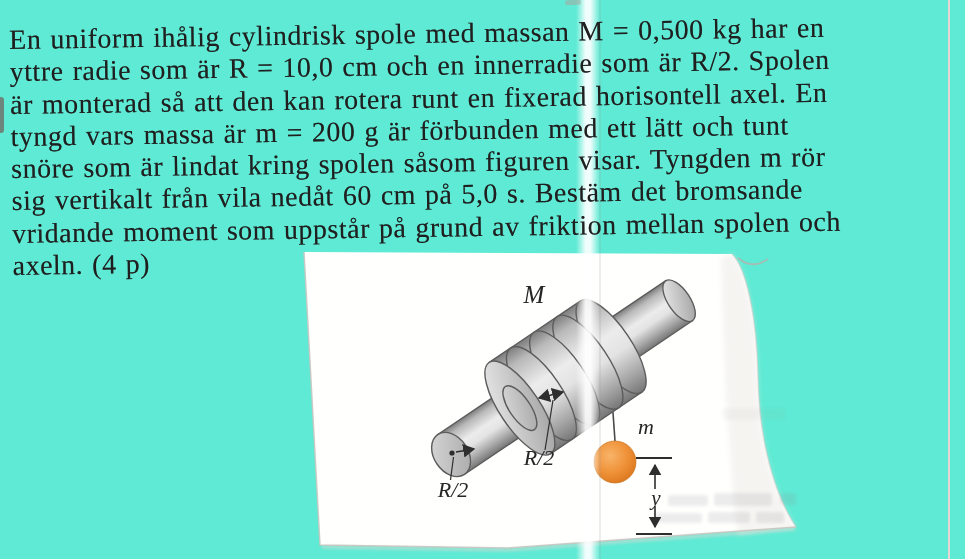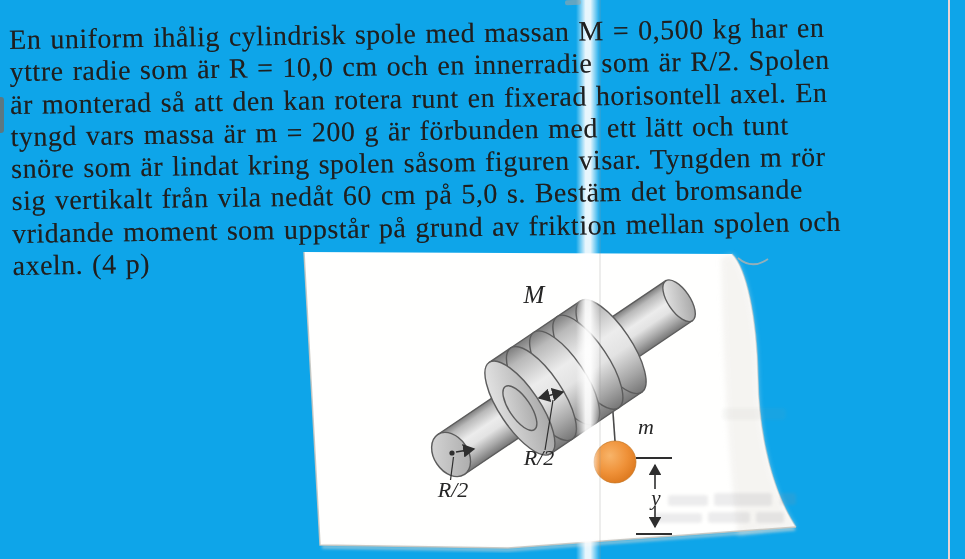--- a/index.html
+++ b/index.html
@@ -1,19 +1,19 @@
 <!DOCTYPE html>
 <html><head>
 <meta charset="utf-8">
 <style>
   html,body{margin:0;padding:0;}
   .page{
     position:relative;
     width:965px;height:559px;
-    background:#0ea5e9;
+    background:#5eead4;
     overflow:hidden;
     font-family:"Liberation Serif","DejaVu Serif",serif;
   }
   
   .text-block{
     position:absolute;left:9px;top:24px;
     transform:rotate(-0.85deg);
     transform-origin:0 0;
     z-index:5;
   }

